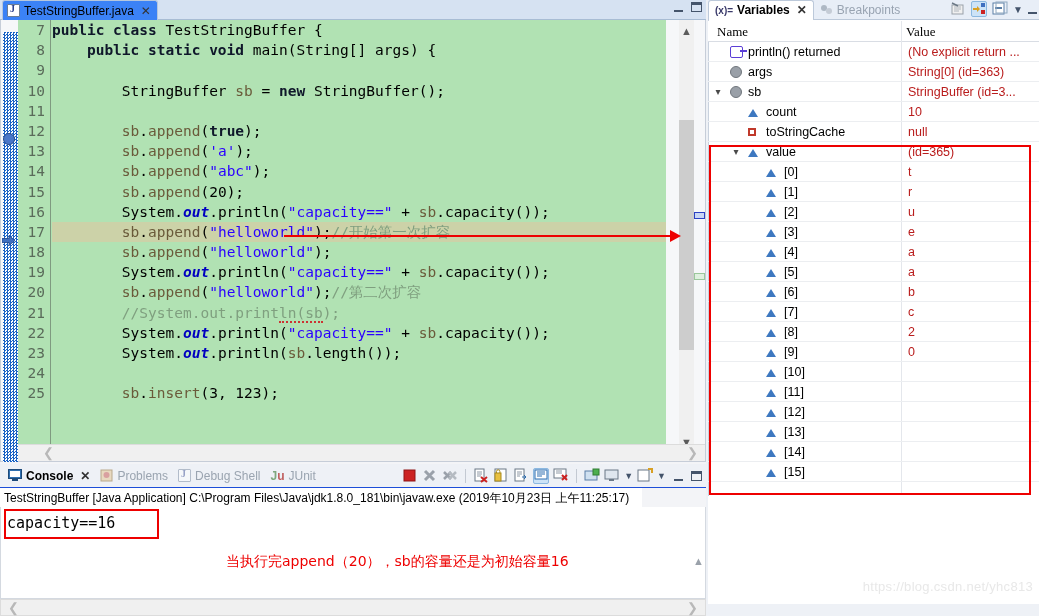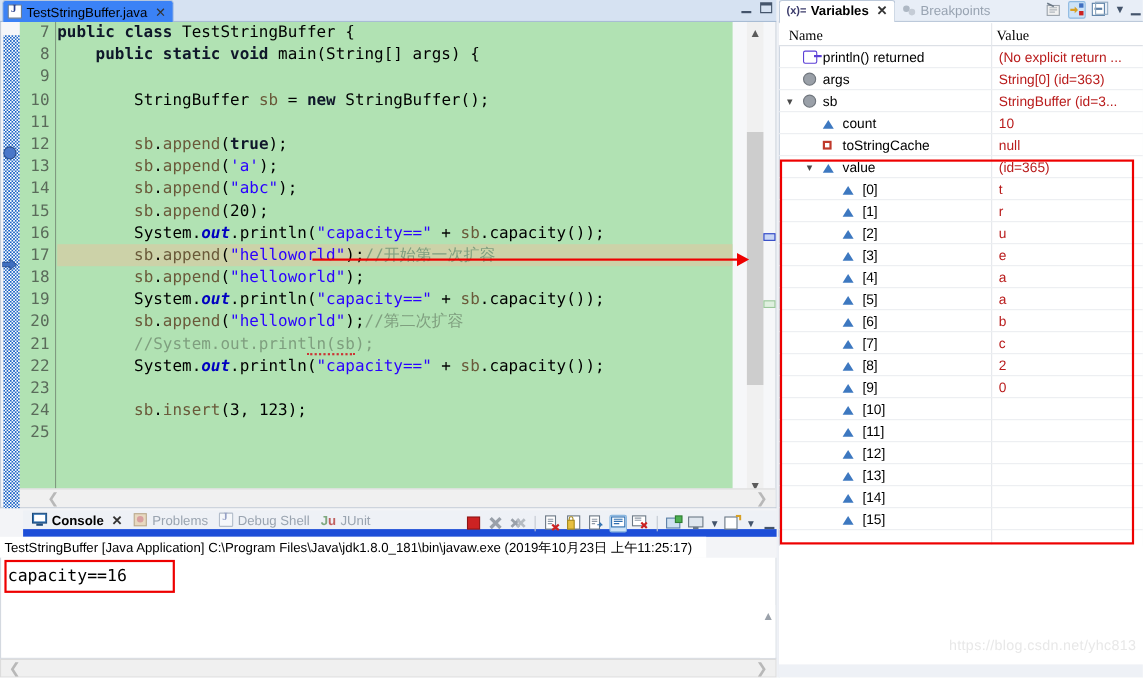--- a/index.html
+++ b/index.html
@@ -148,22 +148,21 @@
 
   
   .console-panel {
     position: absolute; left: 0; top: 464px; width: 706px; height: 152px;
     background: #f3f4f7;
   }
   .console-tabs {
     position: absolute; left: 0; top: 0; width: 706px; height: 24px;
     display: flex; align-items: center; gap: 10px; padding-left: 8px;
     background: #eef1f6;
-    border-bottom: 7px solid #1d4ed8;
-    margin-left: 21px;
+    border-bottom: 1px solid #1d4ed8;
   }
   .ctab { display: flex; align-items: center; gap: 4px; font-size: 12px; }
   .ctab.active { font-weight: bold; color: #000; }
   .ctab.inactive { color: #9aa4b0; }
   .console-toolbar {
     position: absolute; right: 4px; top: 2px; height: 20px;
     display: flex; align-items: center; gap: 4px;
   }
   .tb-ico { width: 16px; height: 16px; position: relative; }
   .tb-sep { width: 1px; height: 14px; background: #c3c9d2; margin: 0 3px; }
@@ -320,20 +319,21 @@
             <div class="cl">        <span class="mth">sb</span><span class="pln">.</span><span class="mth">append</span><span class="pln">(</span><span class="str">'a'</span><span class="pln">);</span></div>
             <div class="cl">        <span class="mth">sb</span><span class="pln">.</span><span class="mth">append</span><span class="pln">(</span><span class="str">"abc"</span><span class="pln">);</span></div>
             <div class="cl">        <span class="mth">sb</span><span class="pln">.</span><span class="mth">append</span><span class="pln">(20);</span></div>
             <div class="cl">        <span class="pln">System.</span><span class="fld">out</span><span class="pln">.println(</span><span class="str">"capacity=="</span><span class="pln"> + </span><span class="mth">sb</span><span class="pln">.capacity());</span></div>
             <div class="cl hl">        <span class="mth">sb</span><span class="pln">.</span><span class="mth">append</span><span class="pln">(</span><span class="str">"helloworld"</span><span class="pln">);</span><span class="cmt">//开始第一次扩容</span></div>
             <div class="cl">        <span class="mth">sb</span><span class="pln">.</span><span class="mth">append</span><span class="pln">(</span><span class="str">"helloworld"</span><span class="pln">);</span></div>
             <div class="cl">        <span class="pln">System.</span><span class="fld">out</span><span class="pln">.println(</span><span class="str">"capacity=="</span><span class="pln"> + </span><span class="mth">sb</span><span class="pln">.capacity());</span></div>
             <div class="cl">        <span class="mth">sb</span><span class="pln">.</span><span class="mth">append</span><span class="pln">(</span><span class="str">"helloworld"</span><span class="pln">);</span><span class="cmt">//第二次扩容</span></div>
             <div class="cl">        <span class="cmt">//System.out.print<span class="sqg">ln(sb</span>);</span></div>
             <div class="cl">        <span class="pln">System.</span><span class="fld">out</span><span class="pln">.println(</span><span class="str">"capacity=="</span><span class="pln"> + </span><span class="mth">sb</span><span class="pln">.capacity());</span></div>
+            <div class="cl">        <span class="pln">System.</span><span class="fld">out</span><span class="pln">.println(</span><span class="mth">sb</span><span class="pln">.length());</span></div>
             <div class="cl">&nbsp;</div>
             <div class="cl">        <span class="mth">sb</span><span class="pln">.</span><span class="mth">insert</span><span class="pln">(3, 123);</span></div>
           </div>
       </div>
 
       <div class="red-arrow-line"></div>
       <div class="red-arrow-head"></div>
 
       <div class="ed-vscroll">
         <div class="arrow-up">▲</div>
@@ -453,20 +453,21 @@
           <span class="btn-min" style="margin:0 4px"></span>
           <span class="btn-max"></span>
         </div>
       </div>
 
       <div class="console-launch">TestStringBuffer [Java Application] C:\Program Files\Java\jdk1.8.0_181\bin\javaw.exe (2019年10月23日 上午11:25:17)</div>
 
       <div class="console-out">
         <div class="console-text">capacity==16</div>
         <div class="console-redbox"></div>
+        <div class="console-annot">当执行完append（20），sb的容量还是为初始容量16</div>
         <div class="console-vscroll">
           <div class="arrow-up" style="color:#9aa1aa">▲</div>
 
         </div>
       </div>
 
       <div class="console-hscroll">
         <div class="hs-left" style="left:4px">❮</div>
         <div class="hs-right">❯</div>
       </div>

